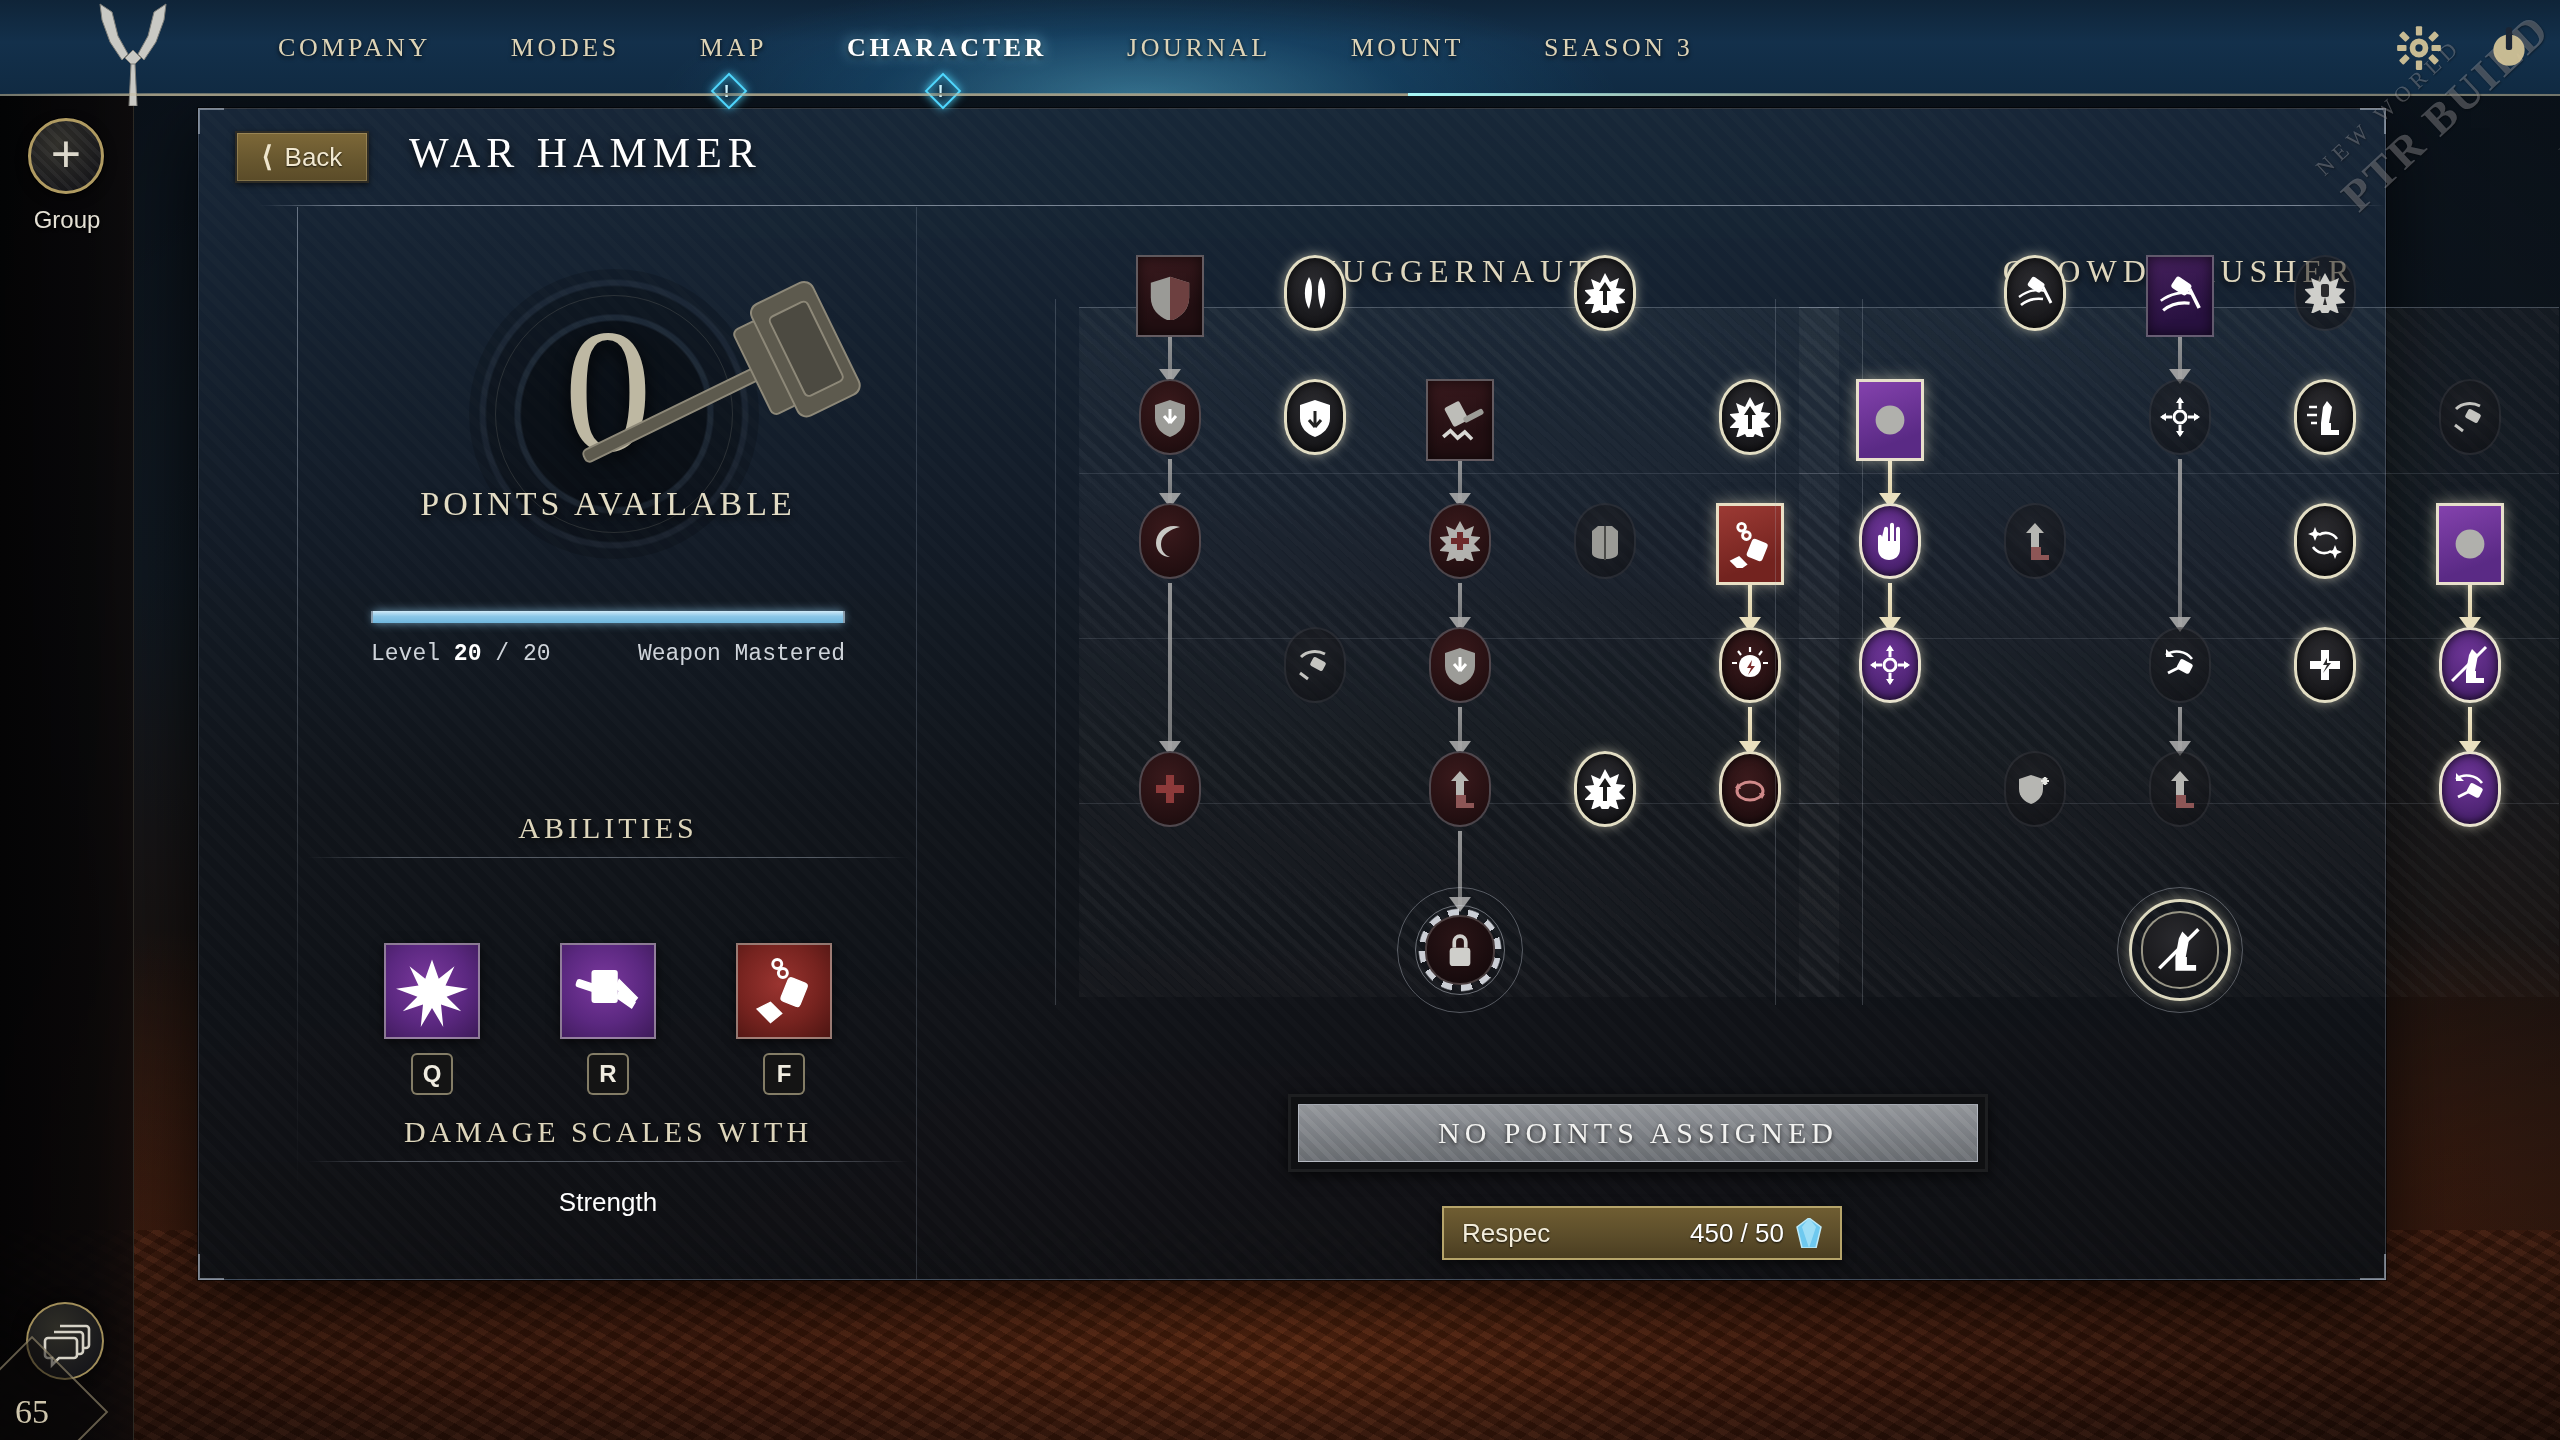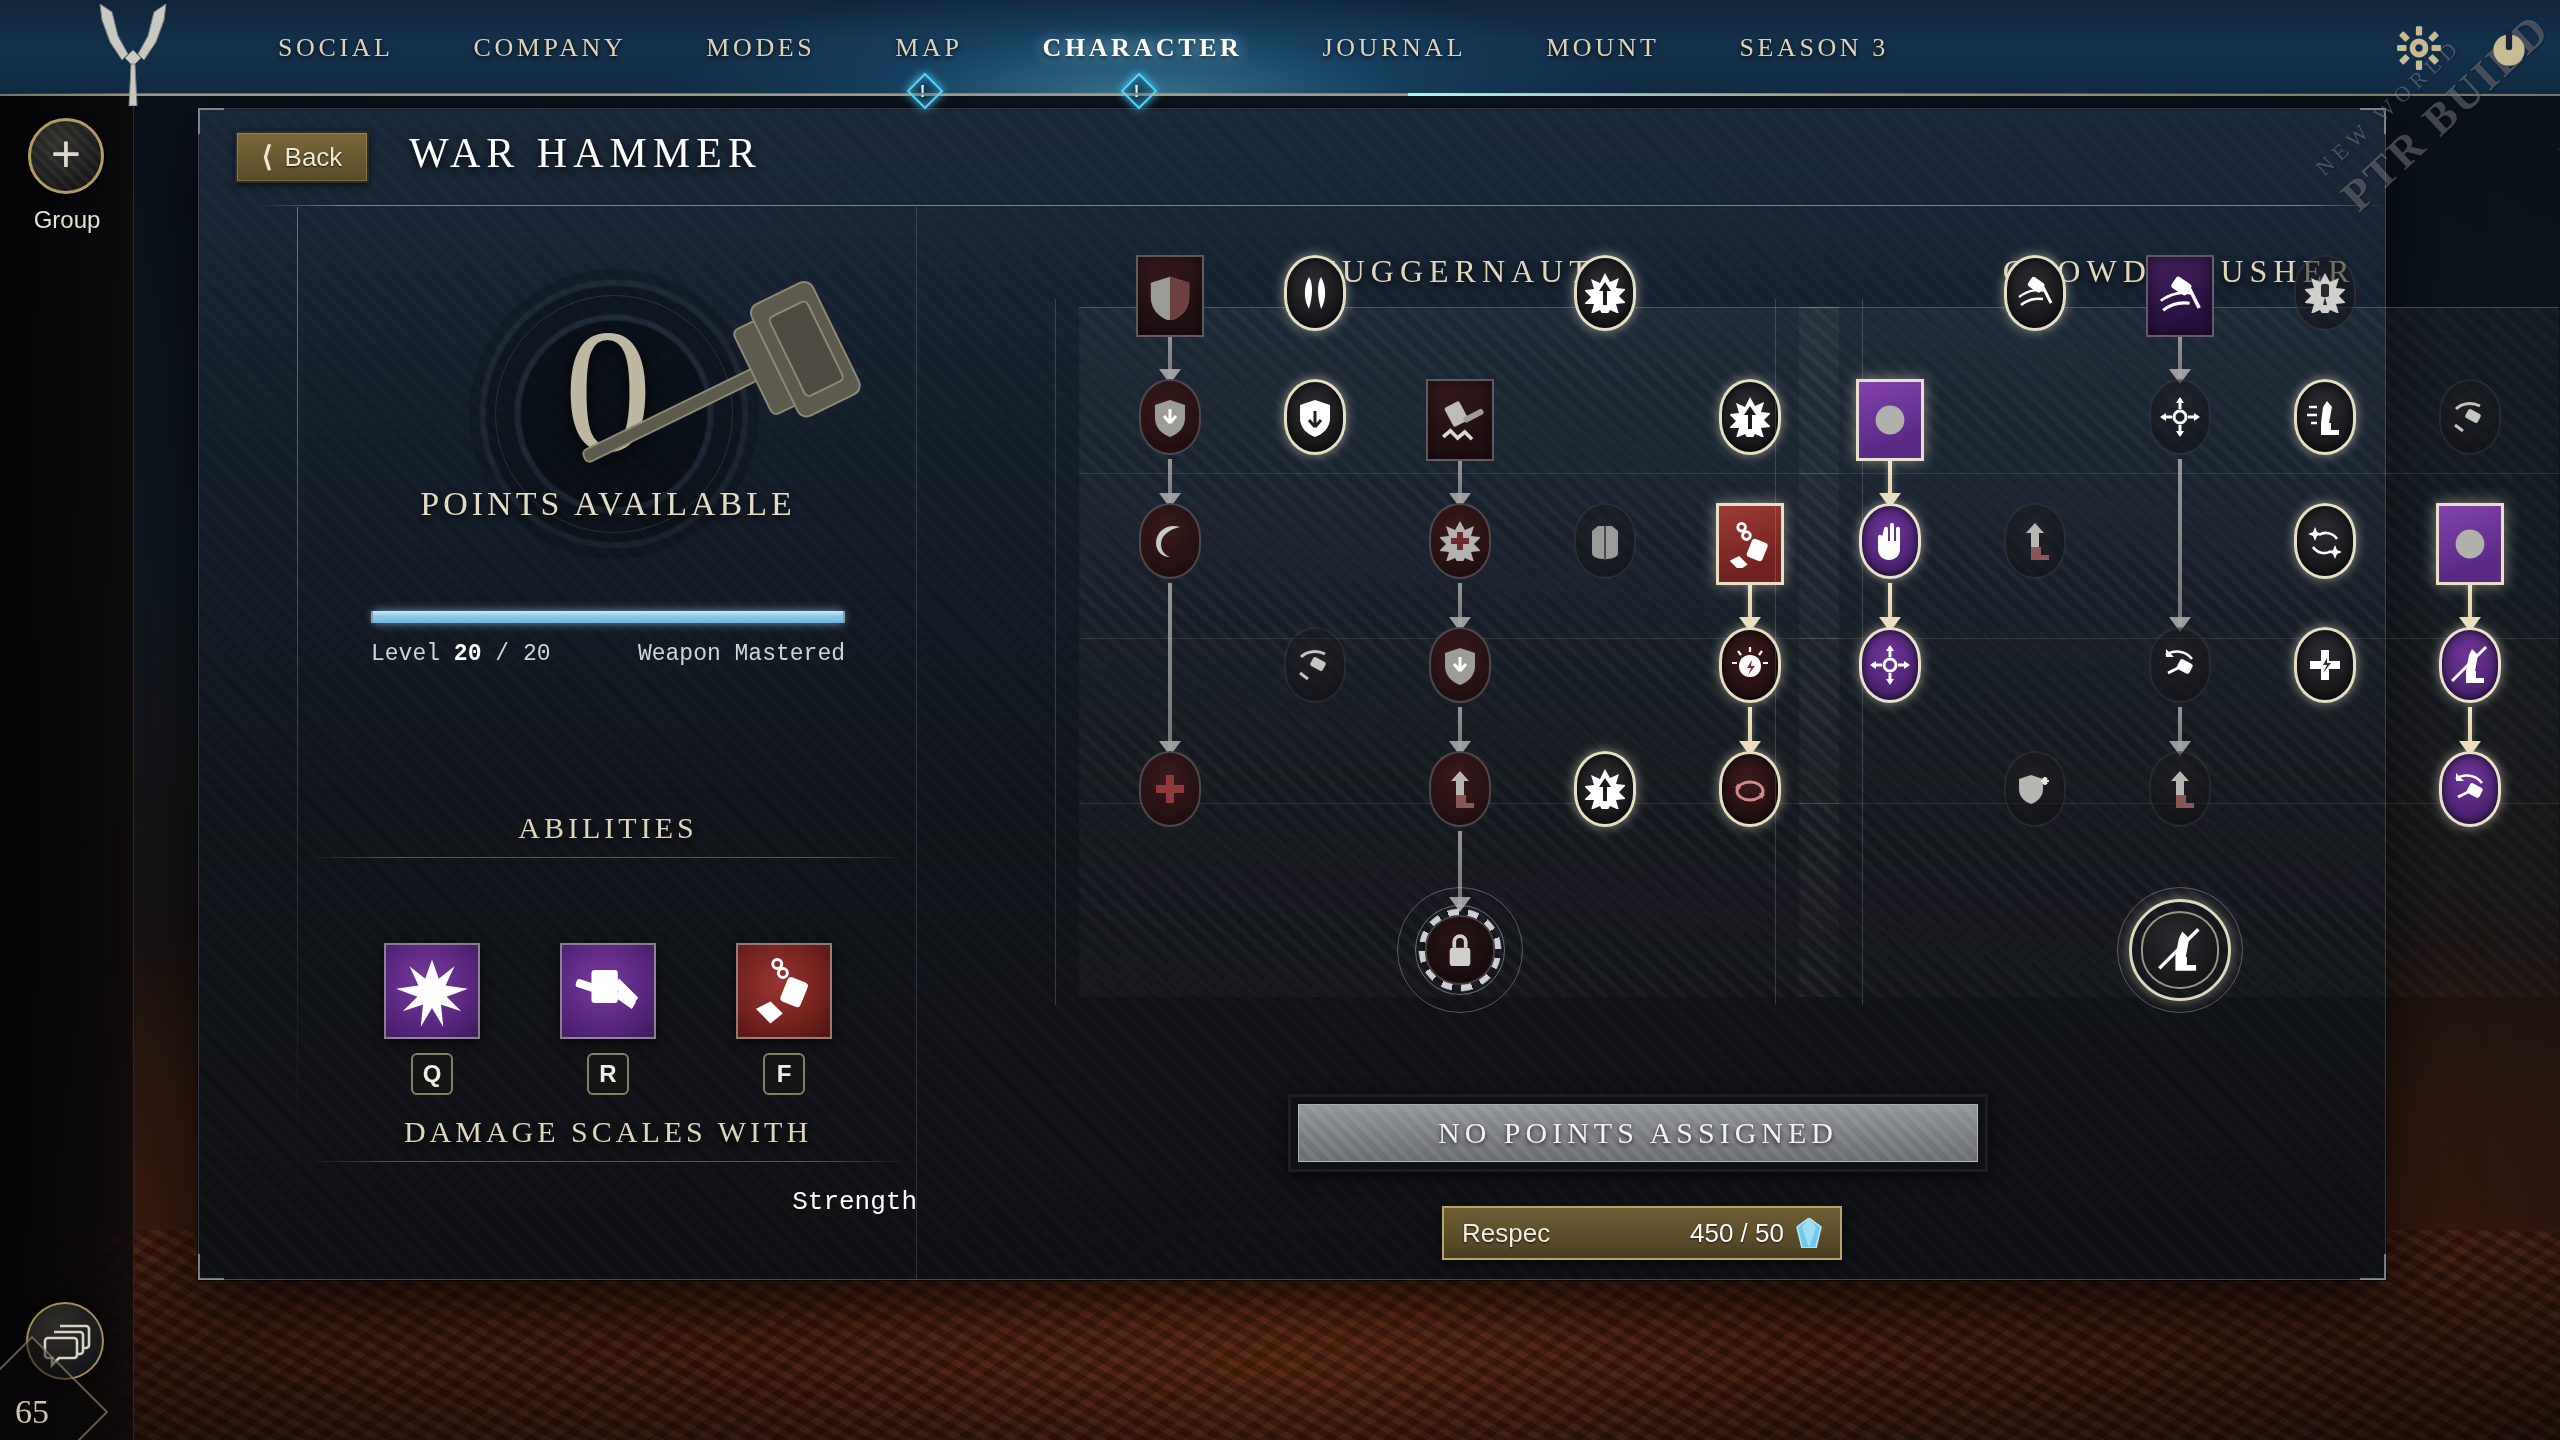--- a/index.html
+++ b/index.html
@@ -286,22 +286,22 @@
   .ab-purple { background: radial-gradient(circle at 45% 42%, #7b399e 0%, #5b2880 55%, #3d1a59 100%); }
   .ab-red    { background: radial-gradient(circle at 45% 42%, #9a3430 0%, #76231f 55%, #4d1512 100%); }
   .key-cap {
     margin-top: 14px; width: 42px; height: 42px;
     border: 2px solid rgba(170,160,130,.75); border-radius: 6px;
     background: #141414;
     display:flex; align-items:center; justify-content:center;
     font-family:"Liberation Sans", sans-serif; font-size:24px; color:#f0ece0; font-weight:bold;
   }
   .scales-val {
-    position: absolute; left: 0; top: 1122px; width: 618px; text-align: right;
-    font-family:Liberation Mono, monospace; font-size: 26px; color: #ffffff;
+    position: absolute; left: 0; top: 1122px; width: 618px; text-align: center;
+    font-family:Liberation Sans, sans-serif; font-size: 26px; color: #ffffff;
   }
 
   
   .trees { position: absolute; left: 720px; top: 98px; right: 0; bottom: 0; }
   .tree {
     position: absolute; top: 0; width: 760px; height: 880px;
   }
   .tree-jug { left: 160px; }
   .tree-cc  { left: 880px; }
   .tree-title {
@@ -487,23 +487,20 @@
     <svg class="logo-axes" viewBox="0 0 110 104">
       <g fill="#c9c9c4" stroke="#7d7d78" stroke-width="1">
         <path d="M22 2 L34 10 L40 34 L50 52 L44 58 L32 40 L24 18 Z"></path>
         <path d="M88 2 L76 10 L70 34 L60 52 L66 58 L78 40 L86 18 Z"></path>
         <path d="M47 56 L55 48 L63 56 L55 64 Z"></path>
         <path d="M53 62 L57 62 L59 104 L51 104 Z"></path>
       </g>
     </svg>
 
     <div class="nav-items">
-      <div class="nav-item">
-        <span>SOCIAL</span>
-      </div>
       <div class="nav-item">
         <span>COMPANY</span>
       </div>
       <div class="nav-item">
         <span>MODES</span>
       </div>
       <div class="nav-item">
         <span>MAP</span>
         <div class="nav-badge">
           <div class="diamond">

